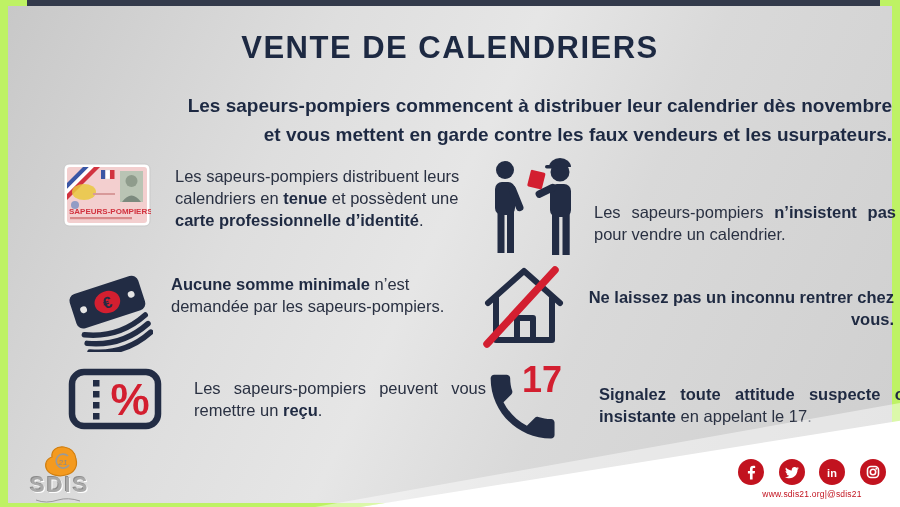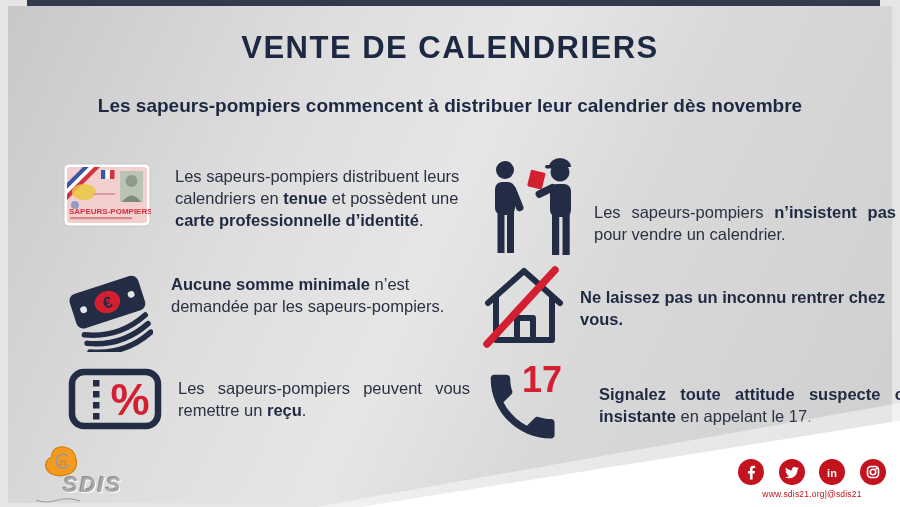--- a/index.html
+++ b/index.html
@@ -1,70 +1,71 @@
 <!DOCTYPE html>
 <html><head>
 <meta charset="utf-8">
 <style>
   * { margin:0; padding:0; box-sizing:border-box; }
   html,body { width:900px; height:507px; }
   body { font-family:"Liberation Sans", sans-serif; background:#ffffff; overflow:hidden; }
-  .page { position:relative; width:900px; height:507px; background:#e5e5e5; }
+  .page { position:relative; width:900px; height:507px; background:#bef264; }
 
   .topbar { position:absolute; left:27px; top:0; width:853px; height:6px; background:#333a4b; }
 
   .card { position:absolute; left:8px; top:6px; width:884px; height:497px;
           background:linear-gradient(115deg,#c8c8c8 0%,#dedede 30%,#e6e6e6 48%,#d9d9d9 65%,#cfcfcf 100%); }
 
   .title { position:absolute; left:0; top:24px; width:100%; text-align:center;
            font-size:31px; font-weight:700; letter-spacing:1.5px; color:#1d2942; }
-  .subtitle { position:absolute; left:0; top:86px; width:100%; text-align:center;
+  .subtitle { position:absolute; left:0; top:86px; width:100%; text-align:right;
               font-size:19px; font-weight:700; line-height:1.5; color:#1d2942; }
 
   .item { position:absolute; display:flex; align-items:flex-start; }
   .item .txt { font-size:16.5px; line-height:1.33; color:#2a3142; }
   .item .txt .b, .item .txt b { font-weight:700; color:#1f2a42; }
   .just { text-align:justify; }
   .allbold { font-weight:700; color:#1f2a42; }
 
   .i1 { left:55px;  top:157px; }  .i1 .txt { width:288px; margin-left:24px; margin-top:3px; }
   .i2 { left:55px;  top:258px; }  .i2 .txt { width:276px; margin-left:18px; margin-top:10px; }
-  .i3 { left:60px;  top:362px; }  .i3 .txt { width:292px; margin-left:16px; margin-top:10px; }
+  .i3 { left:60px;  top:362px; }  .i3 .txt { width:292px; margin-left:32px; margin-top:10px; }
   .i4 { left:480px; top:152px;align-items:center; }  .i4 .txt { width:302px; margin-left:14px; margin-top:28px; }
-  .i5 { left:472px; top:255px; }  .i5 .txt { width:314px; margin-left:12px; margin-top:26px; }
+  .i5 { left:472px; top:255px; }  .i5 .txt { width:314px; margin-left:12px; margin-top:26px;text-align:right; }
   .i6 { left:468px; top:352px;gap:27px; }  .i6 .txt { width:316px; margin-top:26px; }
 
   .wedgeSoft { position:absolute; inset:0; background:rgba(255,255,255,.45);
                clip-path:polygon(35% 100%, 100% 79.5%, 100% 84%, 40% 100%); }
   .wedge { position:absolute; inset:0; background:#ffffff;
            clip-path:polygon(40% 100%, 100% 83%, 100% 100%); }
 
   .footer { position:absolute; right:14px; bottom:8px; width:148px; }
   .soc-row { display:flex; justify-content:space-between; }
   .soc { width:26px; height:26px; cursor:pointer;text-align:center; }
   .foot-row { display:flex; justify-content:center; margin-top:4px;
               font-size:8.5px; color:#c2131f; letter-spacing:.2px; }
 
   .logo { position:absolute; left:22px; top:438px; width:86px; height:62px; }
-  .logo .brand { position:absolute; left:0; top:28px; font-size:22px; font-style:italic; font-weight:700;
+  .logo .brand { position:absolute; left:0; top:28px; font-size:22px; font-weight:700;
                  letter-spacing:2px; color:#a9a9a9;
-                 text-shadow:1px 1px 0 #ffffff, -1px -1px 0 #8a8a8a;margin-left:33px; }
+                 text-shadow:1px 1px 0 #ffffff, -1px -1px 0 #8a8a8a; }
   svg text { font-family:"Liberation Sans", sans-serif; }
 </style>
 </head>
 <body>
 
 <div class="page">
   <div class="topbar"></div>
 
   <div class="card">
 
     <div class="title">VENTE DE CALENDRIERS</div>
     <div class="subtitle">
       <div>Les sapeurs-pompiers commencent à distribuer leur calendrier dès novembre</div>
+      <div>et vous mettent en garde contre les faux vendeurs et les usurpateurs.</div>
     </div>
 
     <div class="item i1">
       <span>
         <svg width="88" height="64" viewBox="0 0 88 64">
           <rect x="1" y="1" width="86" height="62" rx="5" fill="#ffffff" stroke="#c9c9c9"></rect>
           <rect x="4" y="4" width="80" height="56" rx="3" fill="#f3cfcf"></rect>
           <path d="M4,20 L20,4 L26,4 L4,26 Z" fill="#3a57a5"></path>
           <path d="M4,26 L26,4 L31,4 L4,31 Z" fill="#ffffff"></path>
           <path d="M4,31 L31,4 L37,4 L4,37 Z" fill="#d2333f"></path>

